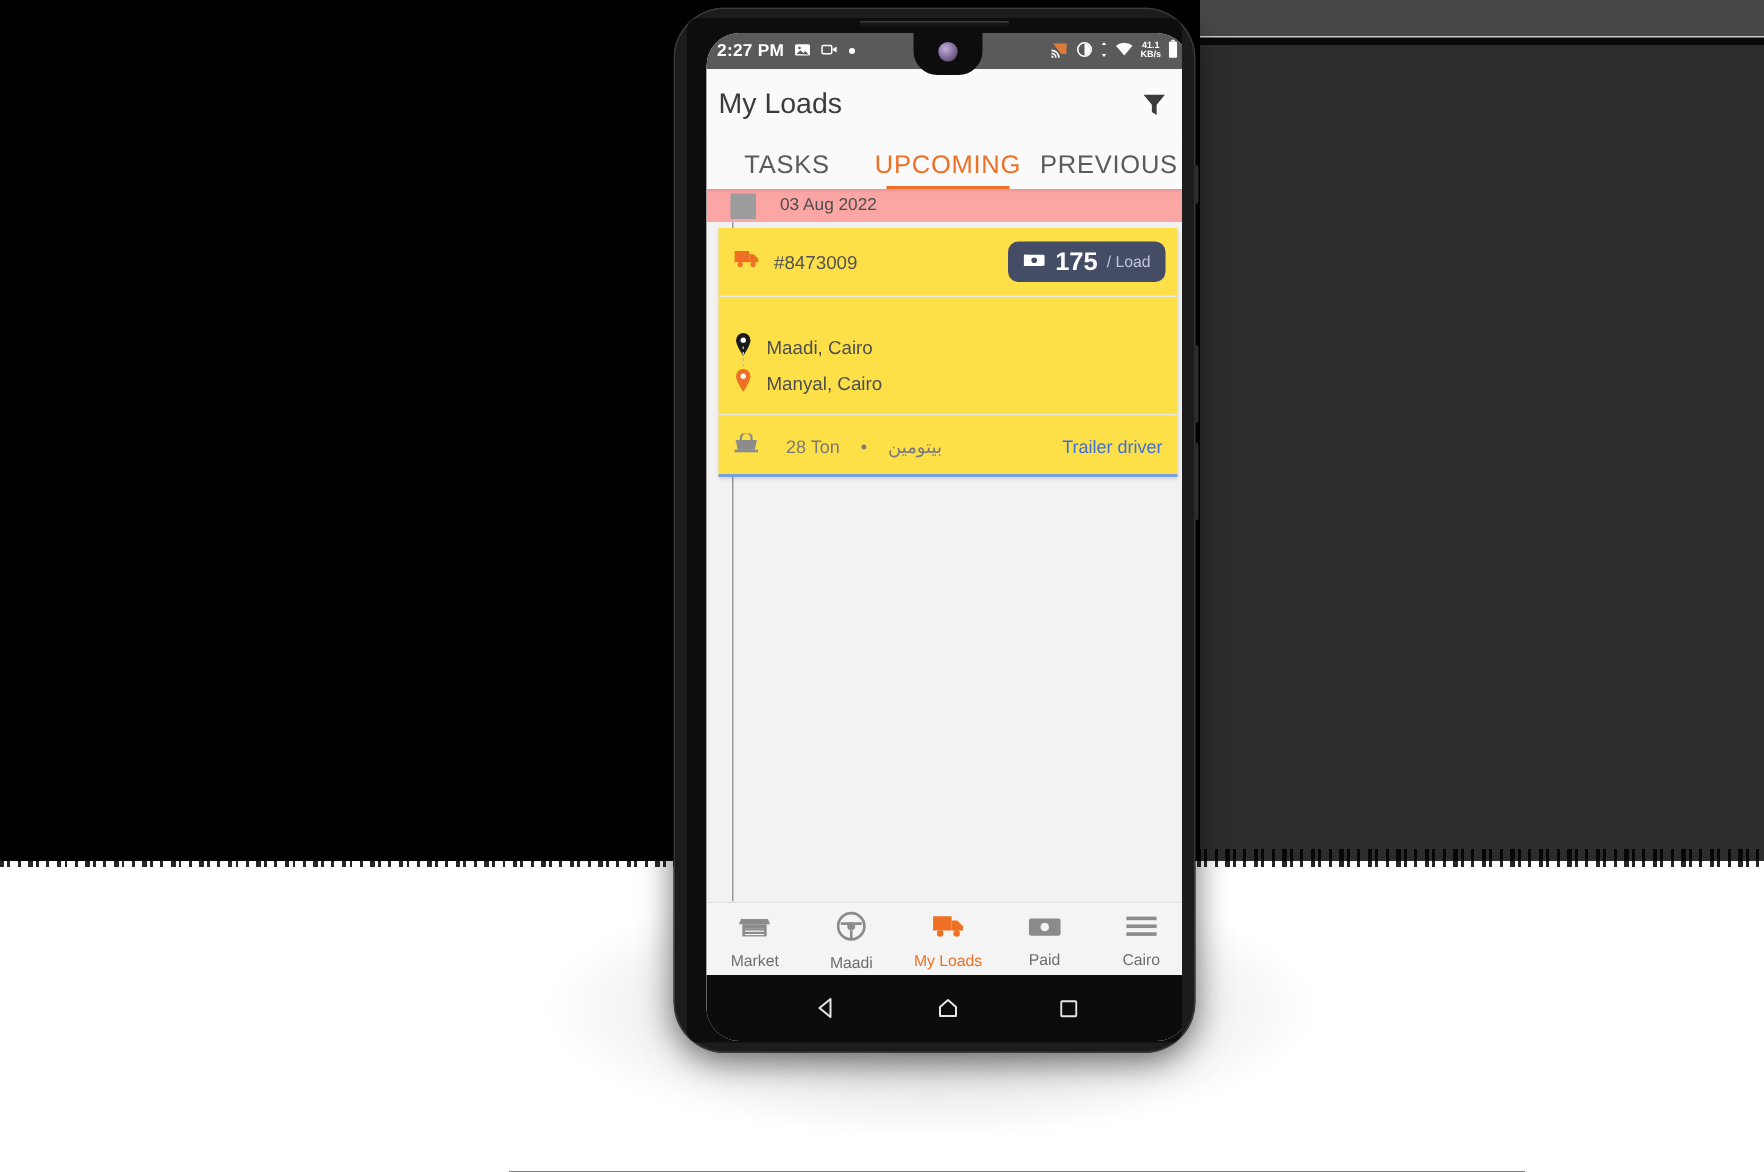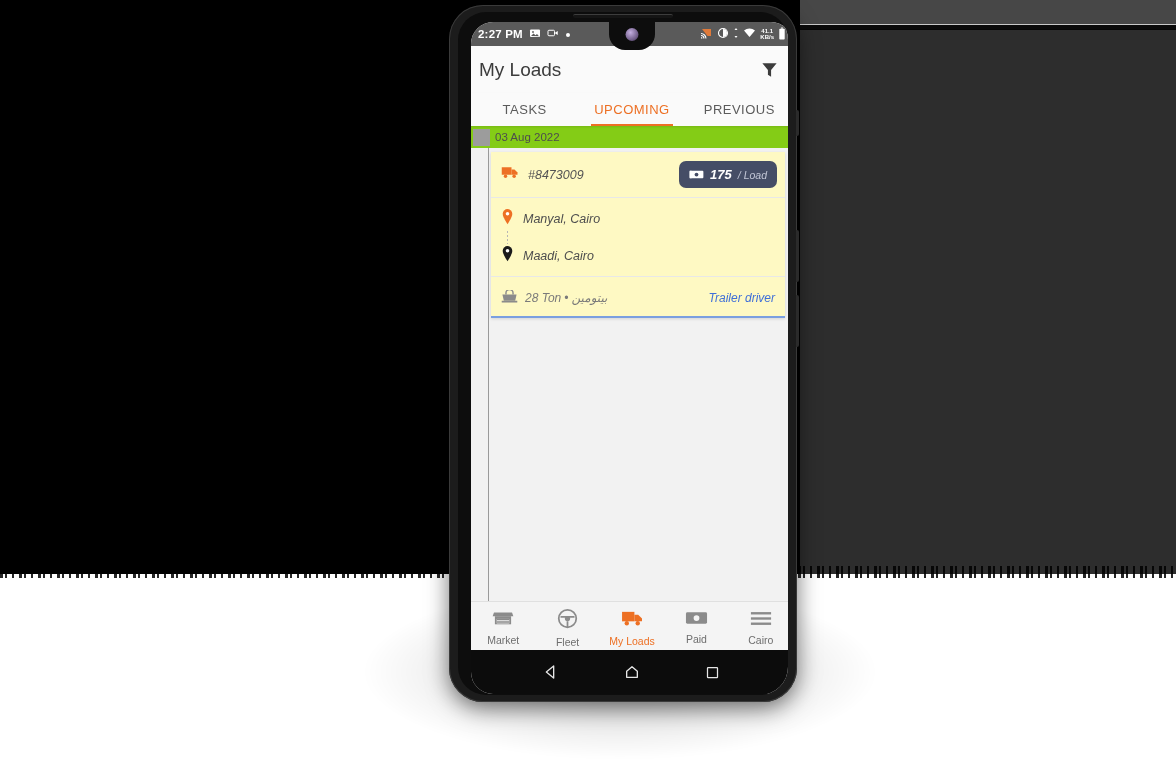--- a/index.html
+++ b/index.html
@@ -46,21 +46,21 @@
   
   #phone {
     position:absolute; left:449px; top:5px; width:348px; height:697px;
     background:#1c1c1c;
     border-radius:34px;
     box-shadow:0 6px 22px rgba(0,0,0,.55), inset 0 0 0 1px #3a3a3a;
   }
   #phone-inner {
     position:absolute; left:9px; top:7px; width:330px; height:683px;
     background:#0d0d0d;
-    border-radius:28px;
+    border-radius:8px;
     overflow:hidden;
   }
   #earpiece {
     position:absolute; left:50%; top:2px; transform:translateX(-50%);
     width:100px; height:4px; border-radius:2px;
     background:#151515;
     border-top:1px solid #3d3d3d;
   }
   #side-btn-1 { position:absolute; right:-2px; top:105px; width:3px; height:26px; background:#2b2b2b; border-radius:0 2px 2px 0;}
   #side-btn-2 { position:absolute; right:-2px; top:225px; width:3px; height:52px; background:#2b2b2b; border-radius:0 2px 2px 0;}
@@ -108,76 +108,76 @@
 
   
   #tabs {
     background:#fafafa; height:33px; flex:none;
     display:flex; align-items:stretch;
     box-shadow:0 1px 2px rgba(0,0,0,.10);
     position:relative; z-index:3;
   }
   .tab {
     flex:1; display:flex; align-items:center; justify-content:center;
-    font-size:13px; letter-spacing:.5px; color:#5b5b5b; cursor:pointer;
+    font-size:17px; letter-spacing:.5px; color:#5b5b5b; cursor:pointer;
     position:relative;
   }
   .tab.active { color:#ed7024; }
   .tab.active::after {
     content:""; position:absolute; left:12%; right:12%; bottom:0;
     height:2.5px; background:#ed7024;
   }
 
   
   #content { flex:1; background:#f2f2f2; position:relative; overflow:hidden; }
 
   
   #rail { position:absolute; left:17px; top:0; bottom:0; width:1px; background:#9a9a9a; }
 
   #date-row {
-    height:22px; background:#84cc16; display:flex; align-items:center;
-    padding-left:2px; gap:5px; position:relative; z-index:2;
+    height:22px; background:#fca5a5; display:flex; align-items:center;
+    padding-left:16px; gap:16px; position:relative; z-index:2;
   }
   #date-square { width:17px; height:17px; background:#9c9c9c; flex:none; }
   #date-label { font-size:11.5px; color:#4d4d4d; }
 
   #load-card {
-    margin:4px 8px 0 20px; background:#fef9c3;
+    margin:4px 8px 0 8px; background:#fde047;
     border-bottom:2px solid #7a9fe0;
     box-shadow:0 1px 3px rgba(0,0,0,.13);
-    position:relative; z-index:2;font-style:italic;
+    position:relative; z-index:2;
   }
   .divider { height:1px; background:#e8e8e8; }
 
   #card-head {
     height:45px; display:flex; align-items:center; justify-content:space-between;
     padding:0 8px 0 10px;
   }
   .head-left { display:flex; align-items:center; gap:9px; }
   #load-id { font-size:12.5px; color:#545454; }
   #price-badge {
     background:#454d66; color:#fff; border-radius:7px;
     height:27px; padding:0 10px; display:flex; align-items:center; gap:6px;
   }
-  #price-value { font-size:13px; font-weight:bold; }
+  #price-value { font-size:17px; font-weight:bold; }
   #price-unit { font-size:10.5px; color:#c2c6d6; }
 
   #route-sec { padding:9px 10px 8px 10px; position:relative; }
   .route-row { display:flex; align-items:center; gap:9px; height:24px; }
   .route-txt { font-size:12.5px; color:#4e4e4e; }
   #route-dots {
     position:absolute; left:15.5px; top:33px; width:1px; height:13px;
     background:repeating-linear-gradient(180deg,#b6b6b6 0 2px, transparent 2px 4px);
   }
 
   #detail-sec { padding:7px 10px 8px 10px; }
   .detail-row { display:flex; align-items:center; gap:9px; height:21px; }
   .detail-txt { font-size:12px; color:#7a7a7a; }
   #detail-row-2 { justify-content:space-between; margin-top:3px; }
-  .d2-left { display:flex; align-items:center; gap:7px; }
+  .d2-left { display:flex; align-items:center; gap:18px; }
   #notified-link { font-size:12px; color:#3f6fd8; cursor:pointer; }
   #cargo-ar { font-size:12px; color:#7a7a7a; direction:rtl; }
 
   
   #bottomnav {
     height:49px; background:#f4f4f4; flex:none;
     display:flex; align-items:center;
     border-top:1px solid #e0e0e0;
   }
   .nav-item {
@@ -325,37 +325,37 @@
               </span>
               <span id="price-value">175</span>
               <span id="price-unit">/ Load</span>
             </span>
           </div>
 
           <div class="divider"></div>
 
           <div id="route-sec">
             <div id="route-dots"></div>
+            <div class="route-row" style="margin-top:13px;">
+              <span>
+                <svg width="13" height="16" viewBox="0 0 16 20">
+                    <path d="M8 0a6 6 0 00-6 6c0 4.5 6 13 6 13s6-8.5 6-13a6 6 0 00-6-6z" fill="#1b1b1b"></path>
+                    <circle cx="8" cy="6" r="2.2" fill="#fff"></circle>
+                  </svg>
+              </span>
+              <span class="route-txt">Maadi, Cairo</span>
+            </div>
             <div class="route-row">
               <span>
                 <svg width="13" height="16" viewBox="0 0 16 20">
                     <path d="M8 0a6 6 0 00-6 6c0 4.5 6 13 6 13s6-8.5 6-13a6 6 0 00-6-6z" fill="#ed7024"></path>
                     <circle cx="8" cy="6" r="2.2" fill="#fff"></circle>
                   </svg>
               </span>
               <span class="route-txt">Manyal, Cairo</span>
-            </div>
-            <div class="route-row" style="margin-top:13px;">
-              <span>
-                <svg width="13" height="16" viewBox="0 0 16 20">
-                    <path d="M8 0a6 6 0 00-6 6c0 4.5 6 13 6 13s6-8.5 6-13a6 6 0 00-6-6z" fill="#1b1b1b"></path>
-                    <circle cx="8" cy="6" r="2.2" fill="#fff"></circle>
-                  </svg>
-              </span>
-              <span class="route-txt">Maadi, Cairo</span>
             </div>
           </div>
 
           <div class="divider"></div>
 
           <div id="detail-sec">
             <div class="detail-row" id="detail-row-2">
               <span class="d2-left">
                 <span>
                   <svg width="17" height="13" viewBox="0 0 24 18">
@@ -388,21 +388,21 @@
           <span class="nav-label">Market</span>
         </div>
         <div class="nav-item">
           <span>
             <svg width="21" height="21" viewBox="0 0 24 24">
                 <circle cx="12" cy="12" r="10" fill="none" stroke="#8b8b8b" stroke-width="2"></circle>
                 <circle cx="12" cy="12" r="3" fill="#8b8b8b"></circle>
                 <path d="M12 15v7M4 10h16" stroke="#8b8b8b" stroke-width="2"></path>
               </svg>
           </span>
-          <span class="nav-label">Fleet</span>
+          <span class="nav-label">Maadi</span>
         </div>
         <div class="nav-item active">
           <span>
             <svg width="25" height="19" viewBox="0 0 24 20">
                 <path d="M1 3h13v10H1z" fill="#ed7024"></path>
                 <path d="M14 6h4l4 4v3h-8z" fill="#ed7024"></path>
                 <circle cx="6" cy="15" r="2.3" fill="#ed7024"></circle>
                 <circle cx="17.5" cy="15" r="2.3" fill="#ed7024"></circle>
               </svg>
           </span>

